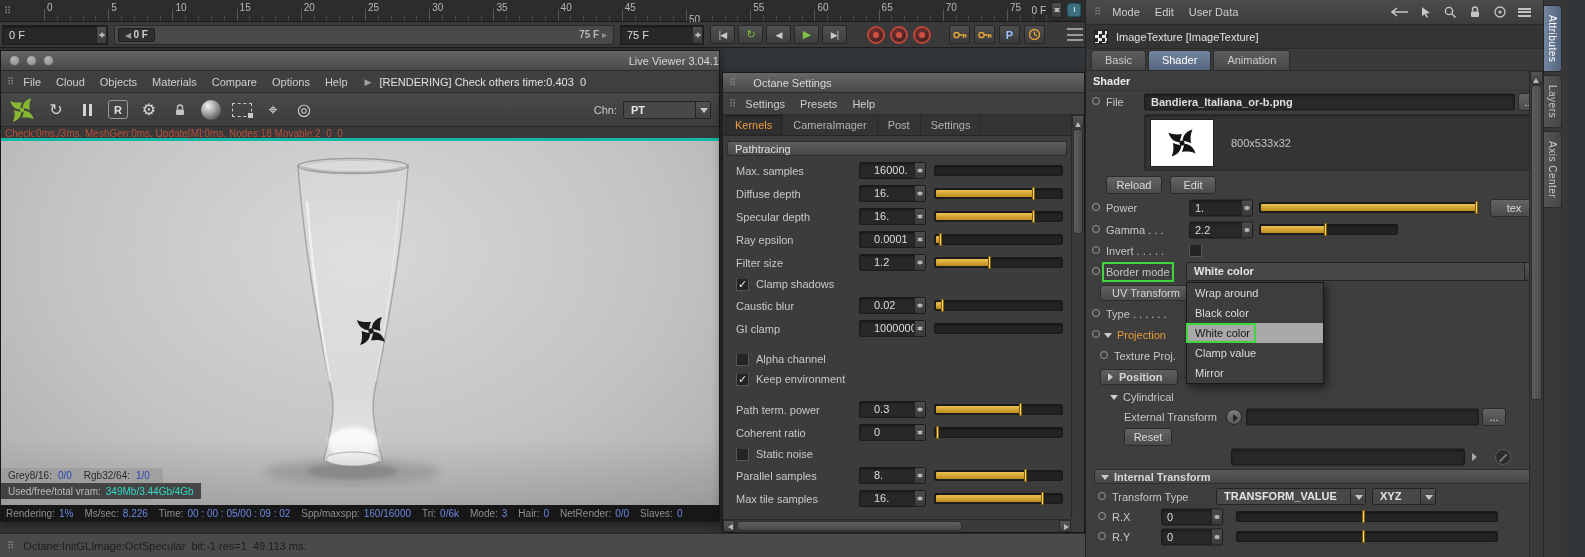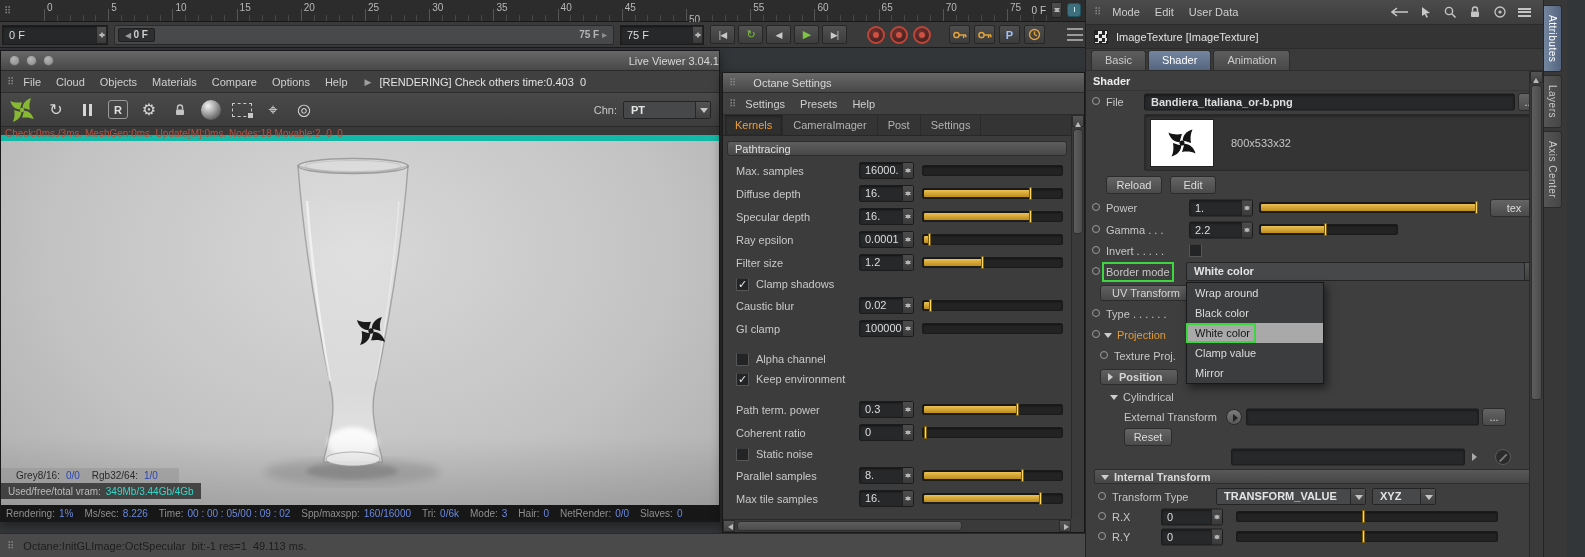--- a/index.html
+++ b/index.html
@@ -75,28 +75,28 @@
   .ball{width:20px;height:20px;border-radius:50%;background:radial-gradient(circle at 35% 30%,#f2f2f2,#9c9c9c 45%,#565656 80%)}
   .region{width:17px;height:14px;border:1px dashed #c9c9c9;position:relative}
   .region::after{content:"";position:absolute;right:-2px;bottom:-2px;width:5px;height:5px;background:#c9c9c9}
   .chn{margin-left:auto;display:flex;align-items:center;gap:6px}
   .chn label{color:#c9c9c9;font-size:11px}
   .combo{position:relative;height:18px;background:#46484a;border:1px solid #242424;border-radius:2px;
     color:#e4e4e4;font-size:11px;line-height:16px;padding:0 18px 0 7px;white-space:nowrap}
   .combo .arr{position:absolute;right:0;top:0;bottom:0;width:15px;background:linear-gradient(#535353,#404040);border-left:1px solid #262626}
   .combo .arr::after{content:"";position:absolute;left:3.5px;top:50%;margin-top:-2px;border:4px solid transparent;border-top:5px solid #c6c6c6}
   .chn-combo{width:88px}
-  .check-line{height:14px;background:#383838;border-bottom:6px solid #14b8a6;color:#b8503e;font-size:10px;line-height:13px;padding-left:4px;white-space:pre}
+  .check-line{height:14px;background:#383838;border-bottom:3px solid #14b8a6;color:#b8503e;font-size:10px;line-height:13px;padding-left:4px;white-space:pre}
   .viewport{position:absolute;left:0;top:90px;width:718px;height:366px;
     background:radial-gradient(ellipse at 50% 30%,#d8d8d8,#c3c3c3 60%,#aeaeae 100%)}
   .viewport::after{content:"";position:absolute;left:0;right:0;bottom:0;height:70px;
     background:linear-gradient(rgba(100,100,100,0),rgba(100,100,100,.28))}
   .glass-svg{position:absolute;left:0;top:0;width:718px;height:366px}
   .overlay1{position:absolute;left:0;bottom:24px;height:15px;background:rgba(150,150,150,.55);
-    display:flex;align-items:center;padding:0 15px;gap:6px;z-index:3}
+    display:flex;align-items:center;padding:0 7px;gap:6px;z-index:3}
   .overlay1 .st-l{color:#2a2a2a;font-size:10px}
   .overlay1 .st-v{color:#2b46b4;font-size:10px;margin-right:6px}
   .overlay2{position:absolute;left:0;bottom:8px;height:16px;background:rgba(40,40,40,.78);
     display:flex;align-items:center;padding:0 7px;gap:5px;z-index:3}
   .overlay2 .ov-l{color:#bcbcbc;font-size:10px}
   .overlay2 .ov-v{color:#35d8c8;font-size:10px}
   .lv-stats{position:absolute;left:0;bottom:0;width:718px;height:16px;background:#171717;
     display:flex;align-items:center;padding-left:5px;white-space:nowrap;overflow:hidden}
   .lv-stats .st-l{color:#8f8f8f;font-size:10px;margin-right:4px}
   .lv-stats .st-v{color:#6b88e0;font-size:10px;margin-right:11px}
@@ -120,21 +120,21 @@
   .oct-row.chk{height:20px}
   .oct-label{flex:0 0 123px;color:#c9c9c9;font-size:11px;white-space:nowrap}
   .oct-row.chk .oct-label{flex:none;margin-left:7px}
   .gapa{margin-bottom:9px}
   .spinfield{position:relative;background:#26282a;border:1px solid #1c1c1c;box-shadow:inset 0 1px 2px #141414;border-radius:2px;
     color:#dedede;font-size:11px}
   .spinfield b{font-weight:normal}
   .stepper{position:absolute;right:0;top:0;bottom:0;width:11px;background:linear-gradient(#4c4c4c,#3a3a3a);border-left:1px solid #222}
   .stepper::before{content:"";position:absolute;top:2px;left:1.5px;border:3px solid transparent;border-bottom:4px solid #b5b5b5}
   .stepper::after{content:"";position:absolute;bottom:2px;left:1.5px;border:3px solid transparent;border-top:4px solid #b5b5b5}
-  .oct-field{width:55px;height:17px;line-height:15px;padding:0 13px 0 5px;flex:none}
+  .oct-field{width:67px;height:17px;line-height:15px;padding:0 13px 0 14px;flex:none}
   .slider{background:#232323;border:1px solid #1b1b1b;box-shadow:inset 0 1px 2px #141414;border-radius:2px}
   .slider .fill{position:absolute;left:1px;top:1px;bottom:1px;background:linear-gradient(#ecc052,#bd8d1d);border-radius:1px}
   .slider .knob{position:absolute;top:-2px;bottom:-2px;width:3px;background:#ffd75e;border:1px solid #7d5f0c}
   .oct-slider{position:relative;flex:1;height:11px;margin-left:8px}
   .checkbox{position:relative;width:13px;height:13px;background:#222426;border:1px solid #565656;border-top-color:#3b3b3b;flex:none}
   .checkbox.on::after{content:"✓";position:absolute;left:0;right:0;top:-1px;text-align:center;color:#ececec;font-size:11px}
   .vscroll{position:absolute;right:0;top:42px;bottom:13px;width:13px;background:#3a3a3a;border-left:1px solid #292929}
   .sb-btn{position:relative;display:block;width:12px;height:12px;background:linear-gradient(#555,#414141);border:1px solid #2a2a2a}
   .sb-btn.up::after{content:"";position:absolute;left:2px;top:3px;border:3.5px solid transparent;border-bottom:5px solid #b9b9b9}
   .sb-btn.left::after{content:"";position:absolute;left:1px;top:2.5px;border:3.5px solid transparent;border-right:5px solid #b9b9b9}

